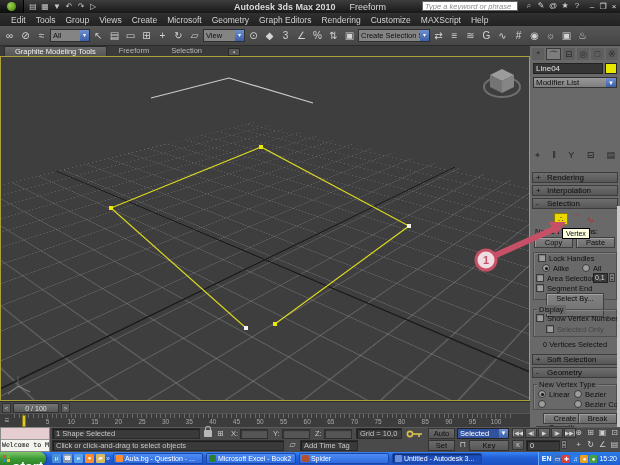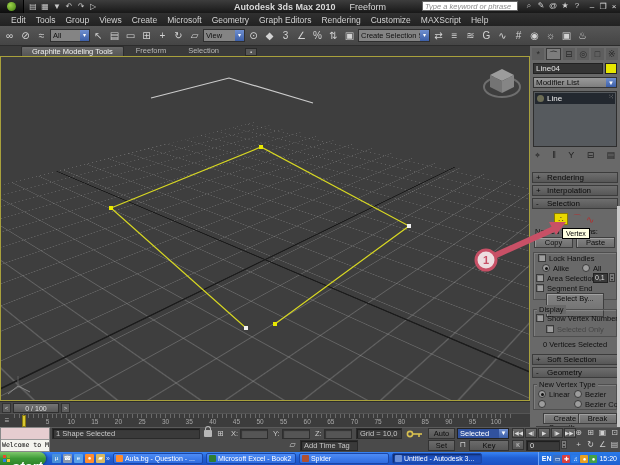--- a/index.html
+++ b/index.html
@@ -25,21 +25,21 @@
   .menubar span{padding:0 5px;font-size:8.5px;color:#d2d2d2;}
 
   
   .toolbar{position:absolute;left:0;top:26px;width:620px;height:20px;background:linear-gradient(#565656,#454545);border-bottom:1px solid #2c2c2c;display:flex;align-items:center;padding:0 2px;gap:1px;overflow:hidden;}
   .tb-ic{width:15px;height:16px;color:#d3d3d3;font-size:10px;line-height:16px;text-align:center;flex:0 0 auto;}
   .tb-dd{height:13px;background:#848484;border:1px solid #2f2f2f;display:flex;align-items:center;flex:0 0 auto;}
   .tb-dd .dd-label{flex:1;color:#101010;font-size:7.5px;padding-left:2px;white-space:nowrap;overflow:hidden;}
   .tb-dd .dd-arrow{width:9px;height:100%;background:linear-gradient(#6f8fd0,#3c5fa8);color:#fff;font-size:6px;line-height:11px;text-align:center;}
 
   
-  .ribbonrow{position:absolute;left:0;top:46px;width:620px;height:10px;background:#3a3a3a;display:flex;align-items:flex-end;padding-left:21px;gap:2px;}
+  .ribbonrow{position:absolute;left:0;top:46px;width:620px;height:10px;background:#3a3a3a;display:flex;align-items:flex-end;padding-left:4px;gap:2px;}
   .rtab{font-size:7.5px;color:#b8b8b8;padding:1px 10px;height:10px;line-height:8px;}
   .rtab.active{background:linear-gradient(#6a6a6a,#555);color:#efefef;border:1px solid #2c2c2c;border-bottom:none;border-radius:2px 2px 0 0;}
   .rext{width:12px;height:8px;background:#565656;border:1px solid #2a2a2a;margin-left:14px;color:#ccc;font-size:6px;line-height:6px;text-align:center;}
 
   
   .viewport{position:absolute;left:0;top:56px;width:530px;height:345px;background:#3e3e3e;border:1px solid #a9a13c;overflow:hidden;}
   .vp-label{position:absolute;left:4px;top:2px;font-size:7.5px;color:#b4b4b4;z-index:5;}
   .gridwrap{position:absolute;inset:0;overflow:hidden;}
   .gridplane{position:absolute;left:50%;top:50%;width:820px;height:820px;margin:-380px 0 0 -410px;
     background-image:repeating-linear-gradient(0deg,rgba(150,150,150,.42) 0 1px,transparent 1px 38px),repeating-linear-gradient(90deg,rgba(150,150,150,.42) 0 1px,transparent 1px 38px);
@@ -274,24 +274,20 @@
         <span class="ptab">※</span>
       </div>
     <div class="namerow">
       <div class="namefield">Line04</div>
       <div class="swatch"></div>
     </div>
     <div class="modlist">
       <span class="lbl">Modifier List</span>
       <span class="arr">▼</span>
     </div>
-    <div class="stack">
-      <div class="stackitem">Line</div>
-      <div class="stackdots">⁙</div>
-    </div>
     <div class="stacktools" id="stacktools">
         <span>⌖</span>
         <span>‖</span>
         <span>Y</span>
         <span>⊟</span>
         <span>▤</span>
       </div>
 
     <div class="hdr" style="top:126px"><span class="sign">+</span><span>Rendering</span></div>
     <div class="hdr" style="top:139px"><span class="sign">+</span><span>Interpolation</span></div>
@@ -413,20 +409,21 @@
       </div>
     <div class="transport" id="nav1" style="left:573px;top:0;">
         <span class="navic">⊕</span>
         <span class="navic">⊞</span>
         <span class="navic">▣</span>
         <span class="navic">⊡</span>
       </div>
   </div>
 
   <div class="sr sr2">
+    <div class="sunken" style="left:52px;top:1px;width:232px;height:11px;">Click or click-and-drag to select objects</div>
     <div class="navic" style="position:absolute;left:287px;top:1px;">▱</div>
     <div class="sunken" style="left:300px;top:1px;width:58px;height:11px;">Add Time Tag</div>
     <div class="gbtn" style="left:428px;top:1px;width:27px;height:11px;">Set Key</div>
     <div class="navic" style="position:absolute;left:457px;top:1px;">⊓</div>
     <div class="gbtn" style="left:469px;top:1px;width:40px;height:11px;">Key Filters...</div>
     <div class="transport" id="keymode" style="left:512px;top:1px;">
         <span class="tpbtn">K</span>
       </div>
     <div class="sunken" style="left:526px;top:1px;width:34px;height:11px;color:#ddd;">0</div>
     <div class="spin" style="left:561px;top:1px;">▴<br>▾</div>

